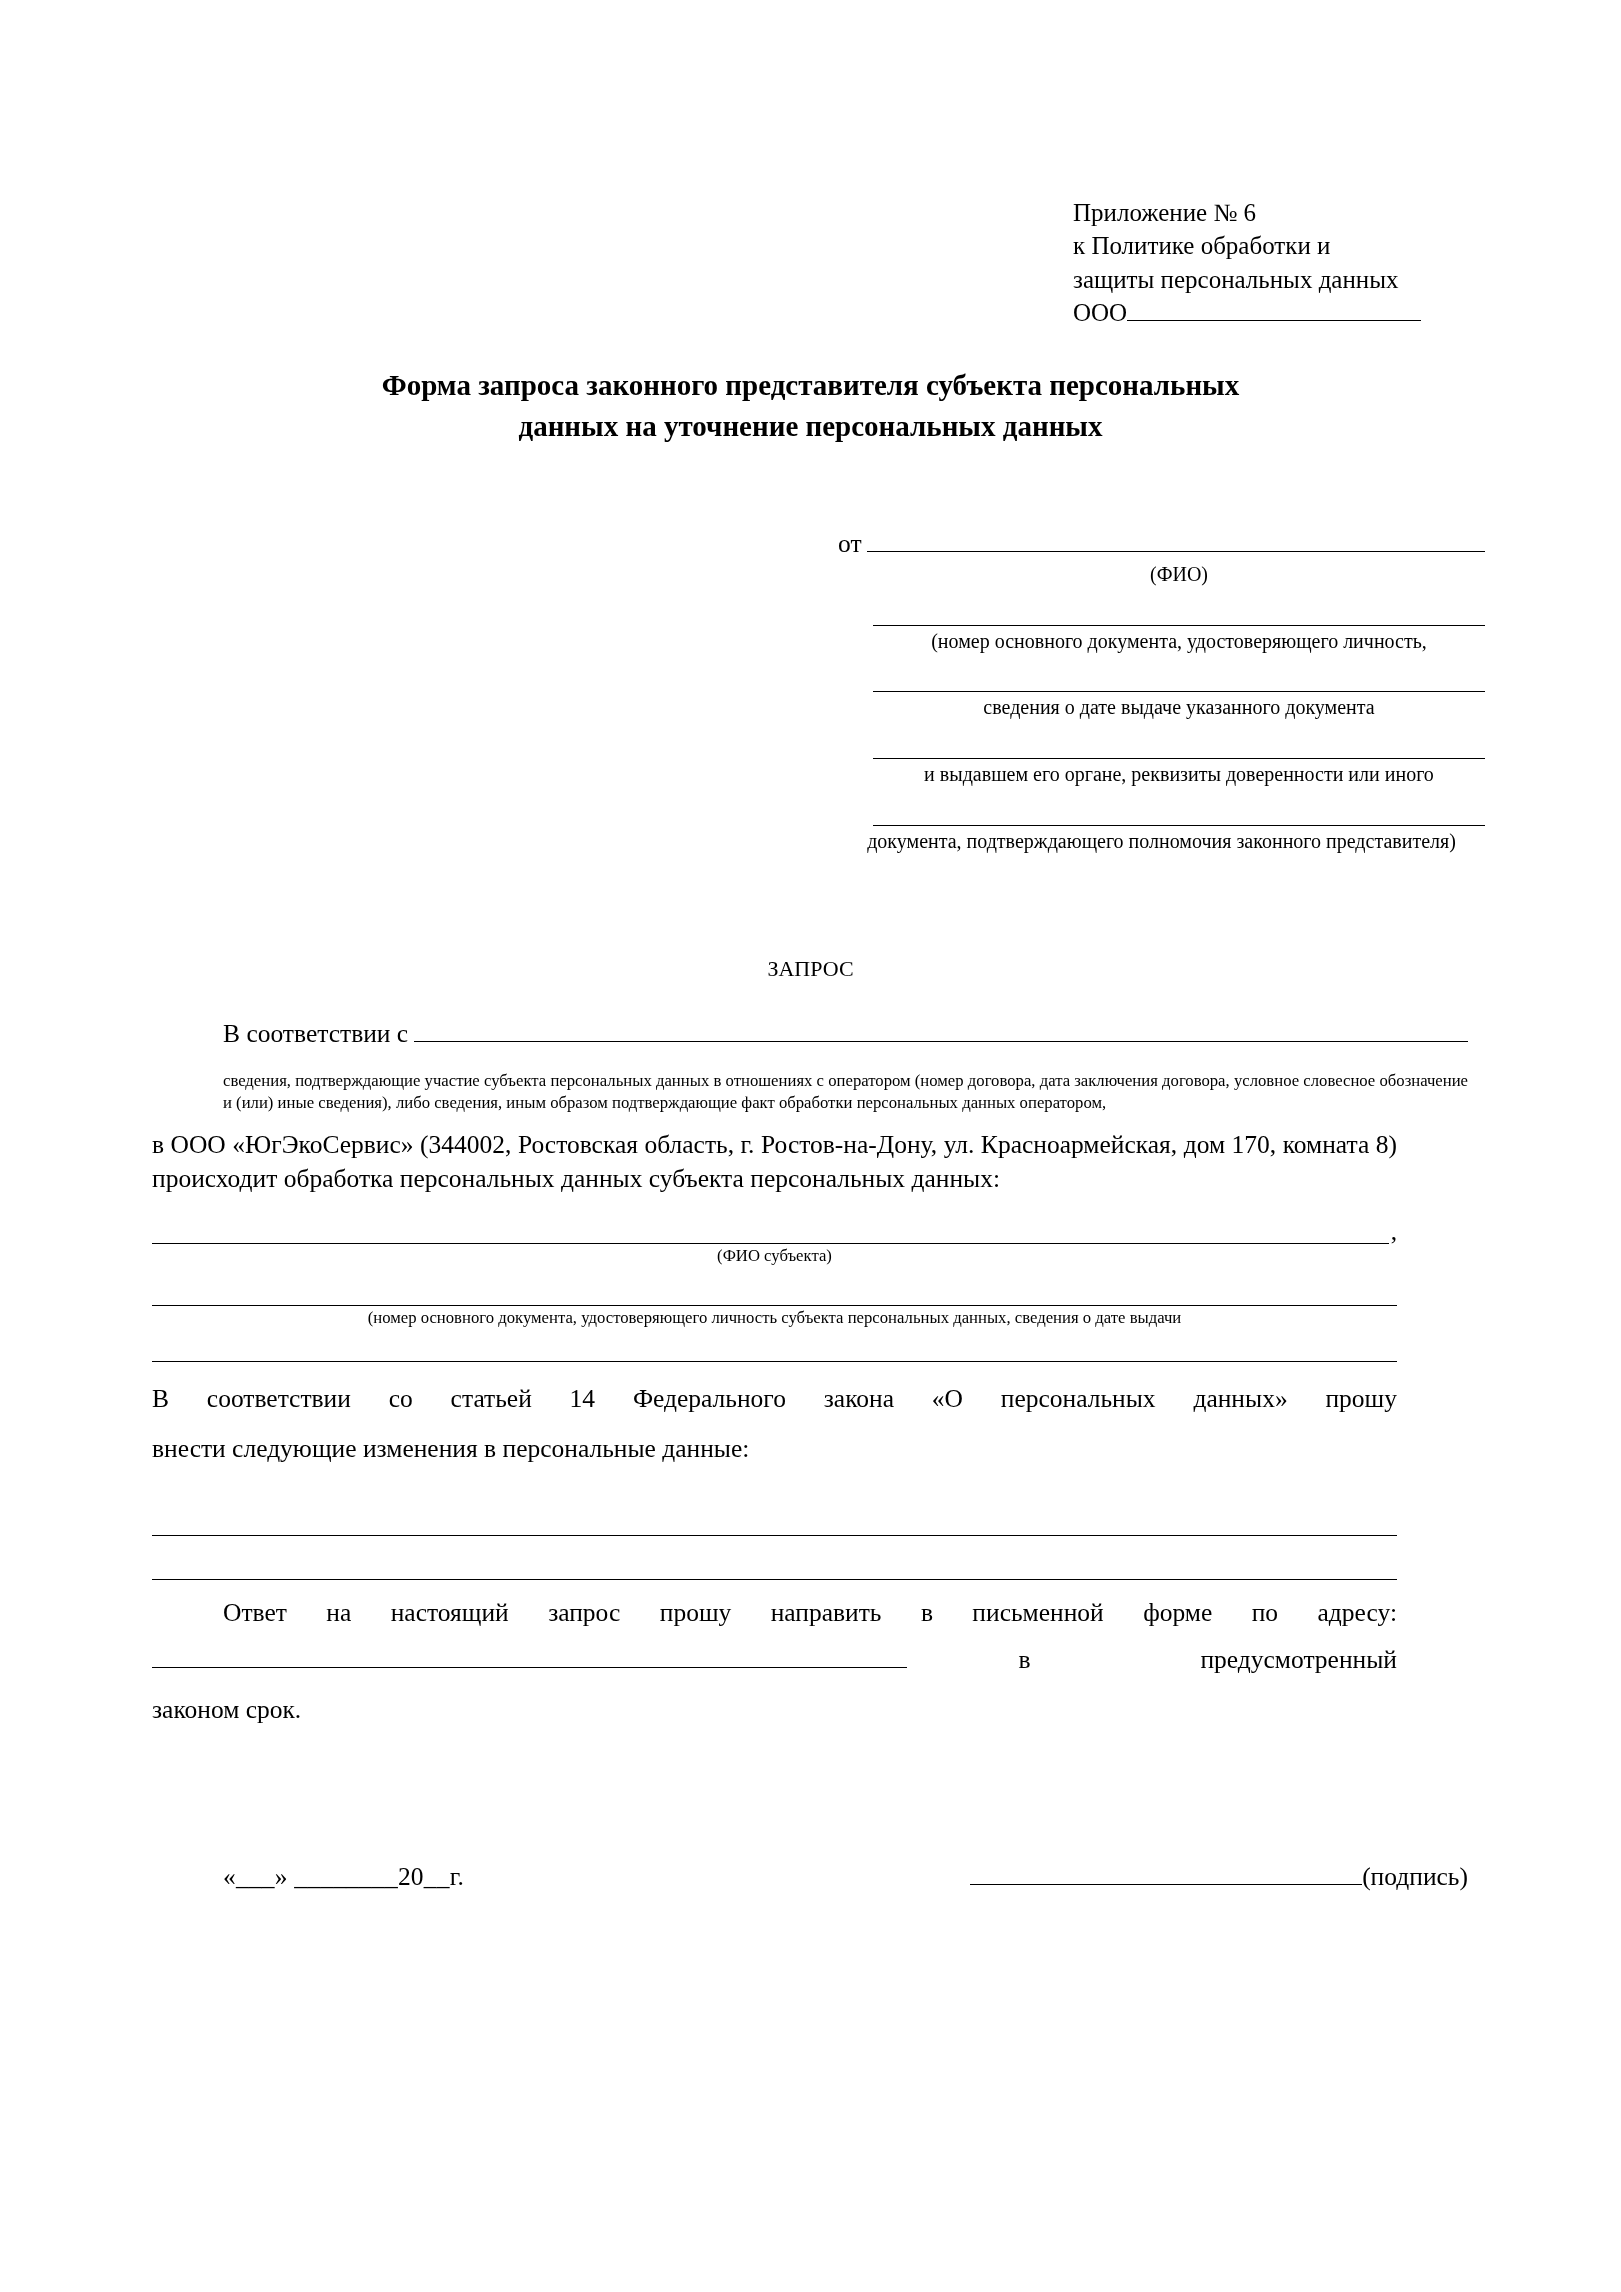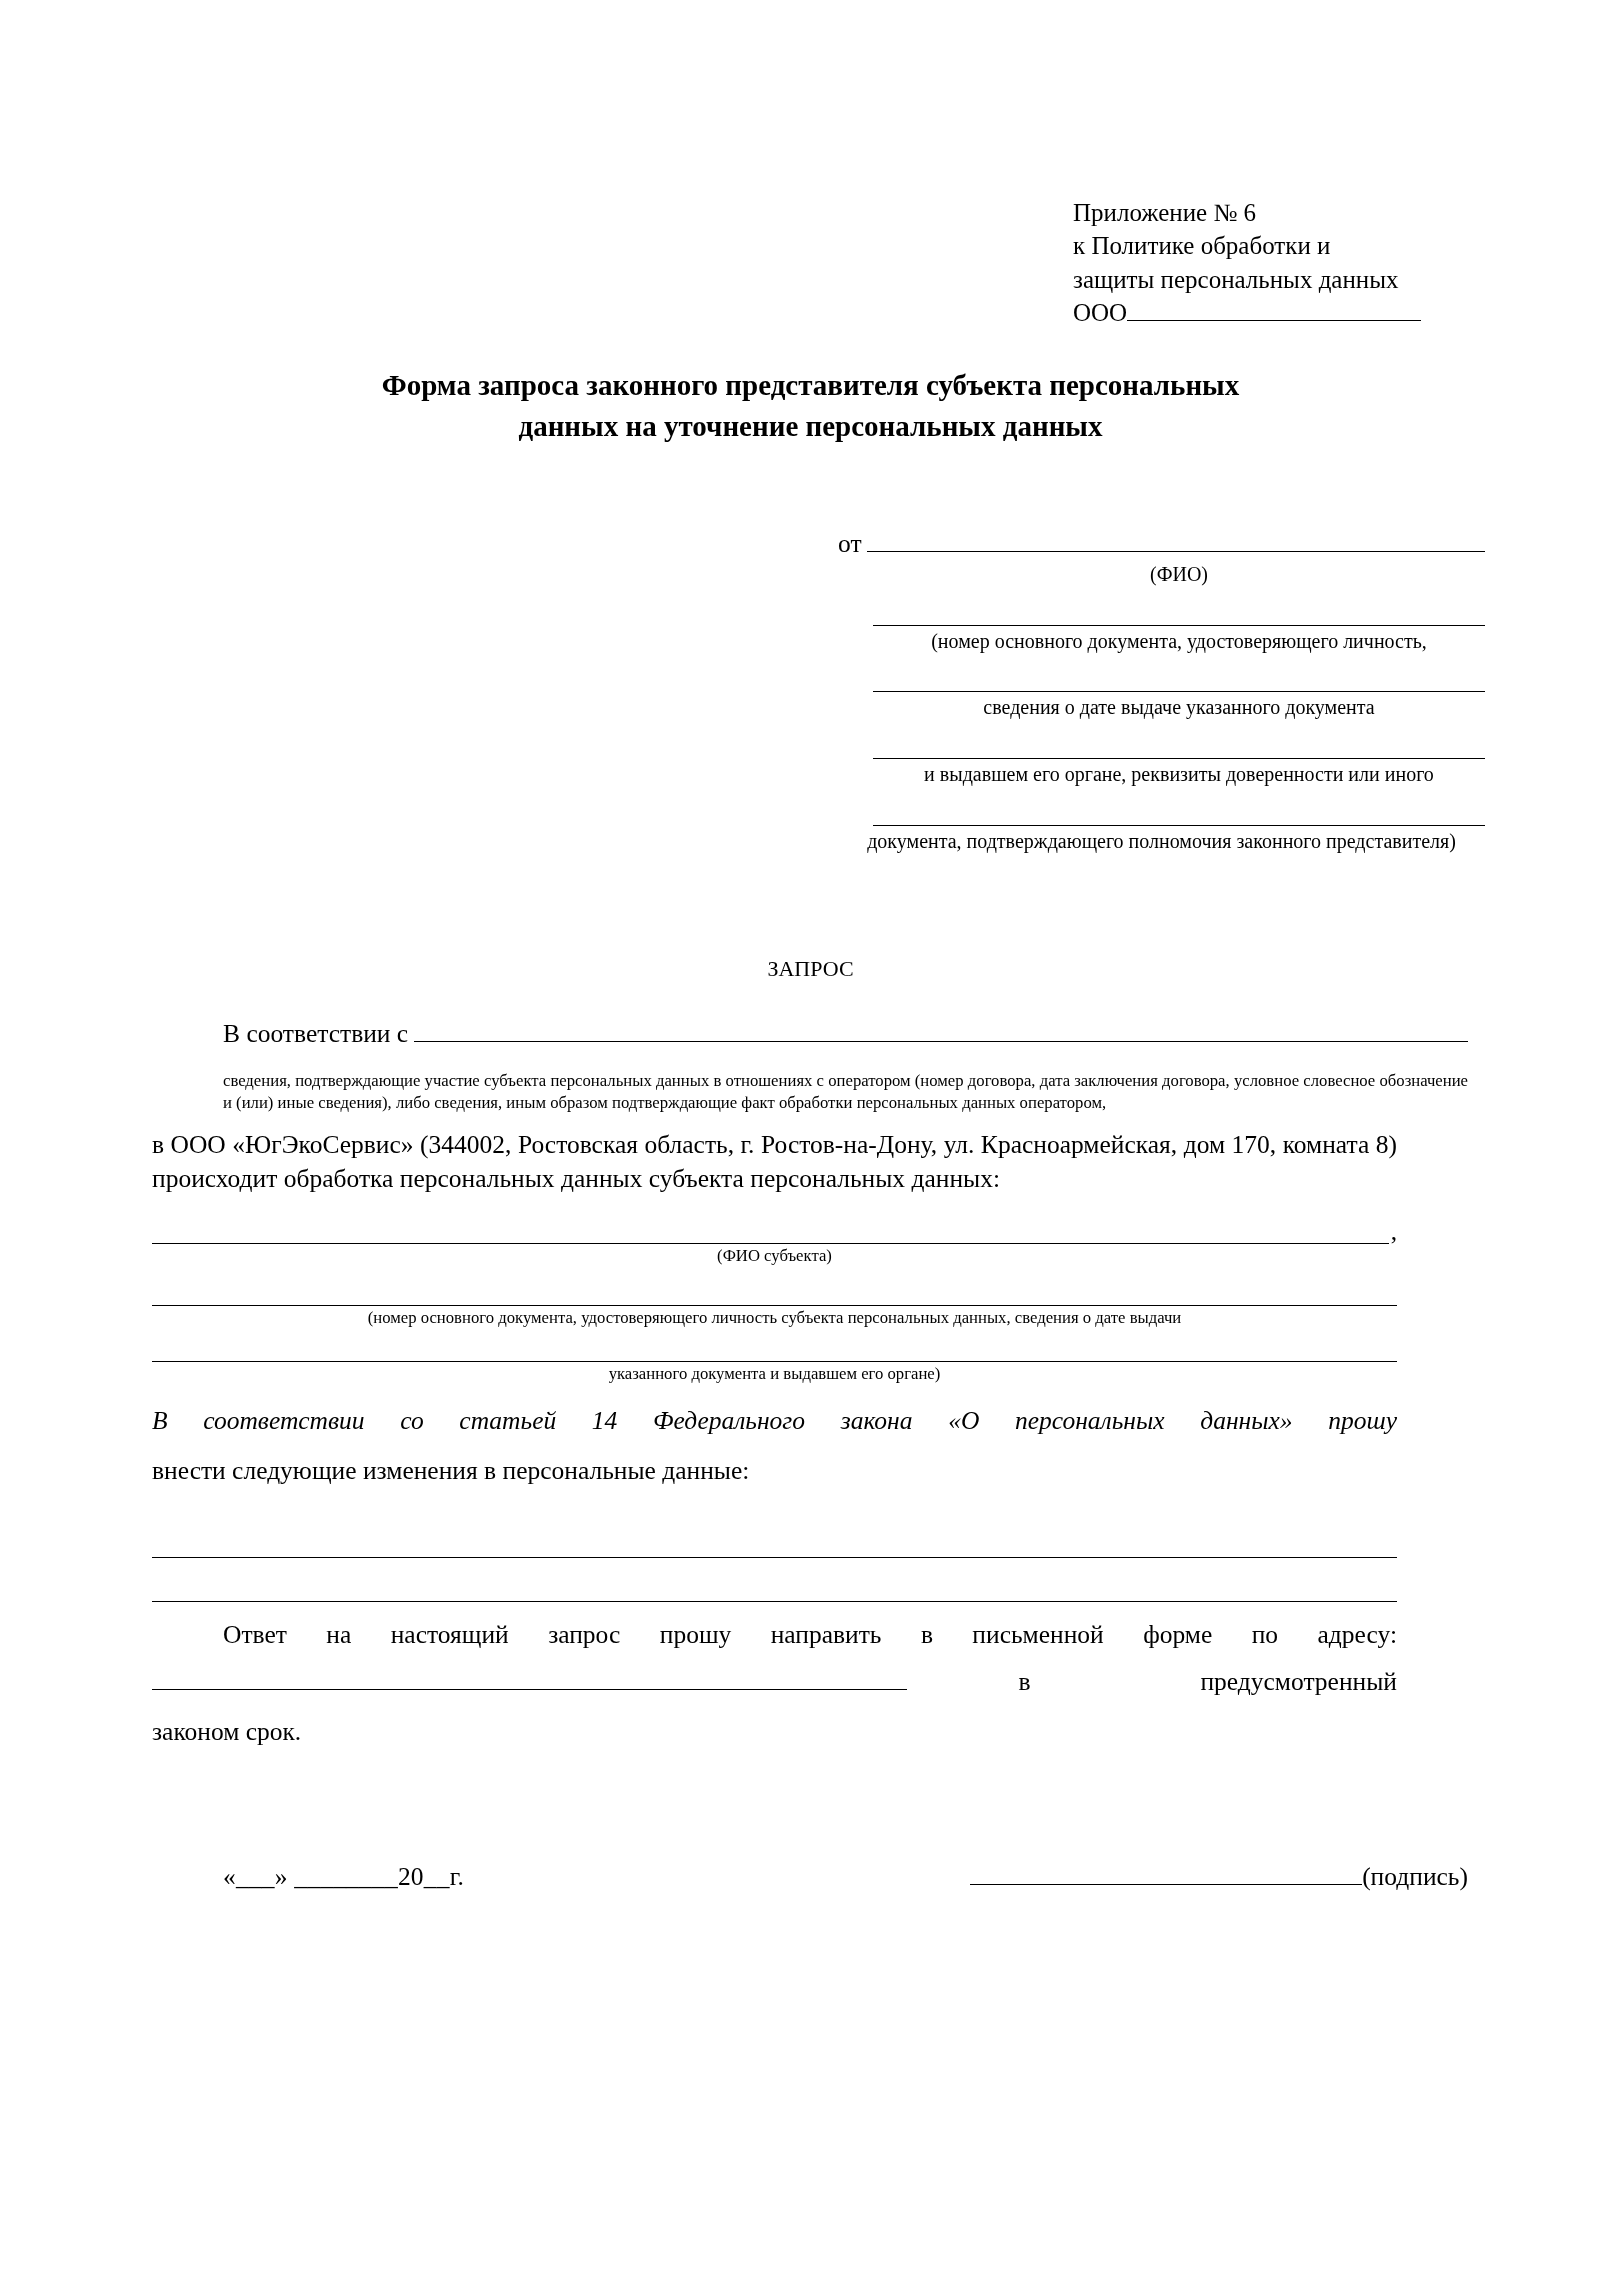--- a/index.html
+++ b/index.html
@@ -253,25 +253,24 @@
         <span class="line"></span>
         <span class="comma">,</span>
       </div>
       <div class="rule-caption">(ФИО субъекта)</div>
     </div>
 
     <div class="rule-block" style="margin-top:5.9px;">
       <div class="ruleline"></div>
       <div class="rule-caption">(номер основного документа, удостоверяющего личность субъекта персональных данных, сведения о дате выдачи</div>
       <div class="ruleline"></div>
-      <div class="rule-caption">указанного документа и выдавшем его органе)</div>
     </div>
 
     <div class="para" style="margin-top:19.6px;">
-      <div class="para-just" style="text-align:justify; text-align-last:justify;font-style:italic;">В соответствии со статьей 14 Федерального закона «О персональных данных» прошу</div>
+      <div class="para-just" style="text-align:justify; text-align-last:justify;">В соответствии со статьей 14 Федерального закона «О персональных данных» прошу</div>
       <div style="margin-top:15.7px;">внести следующие изменения в персональные данные:</div>
     </div>
 
     <div class="rule-block" style="margin-top:25.5px;">
       <div class="ruleline" style="height:43px;"></div>
       <div class="ruleline" style="height:43px;"></div>
     </div>
 
     <div class="para para-just" style="margin-left:0px; width:1174px; text-align:justify; text-align-last:justify; margin-top:15.7px;">Ответ на настоящий запрос прошу направить в письменной форме по адресу:</div>
 

